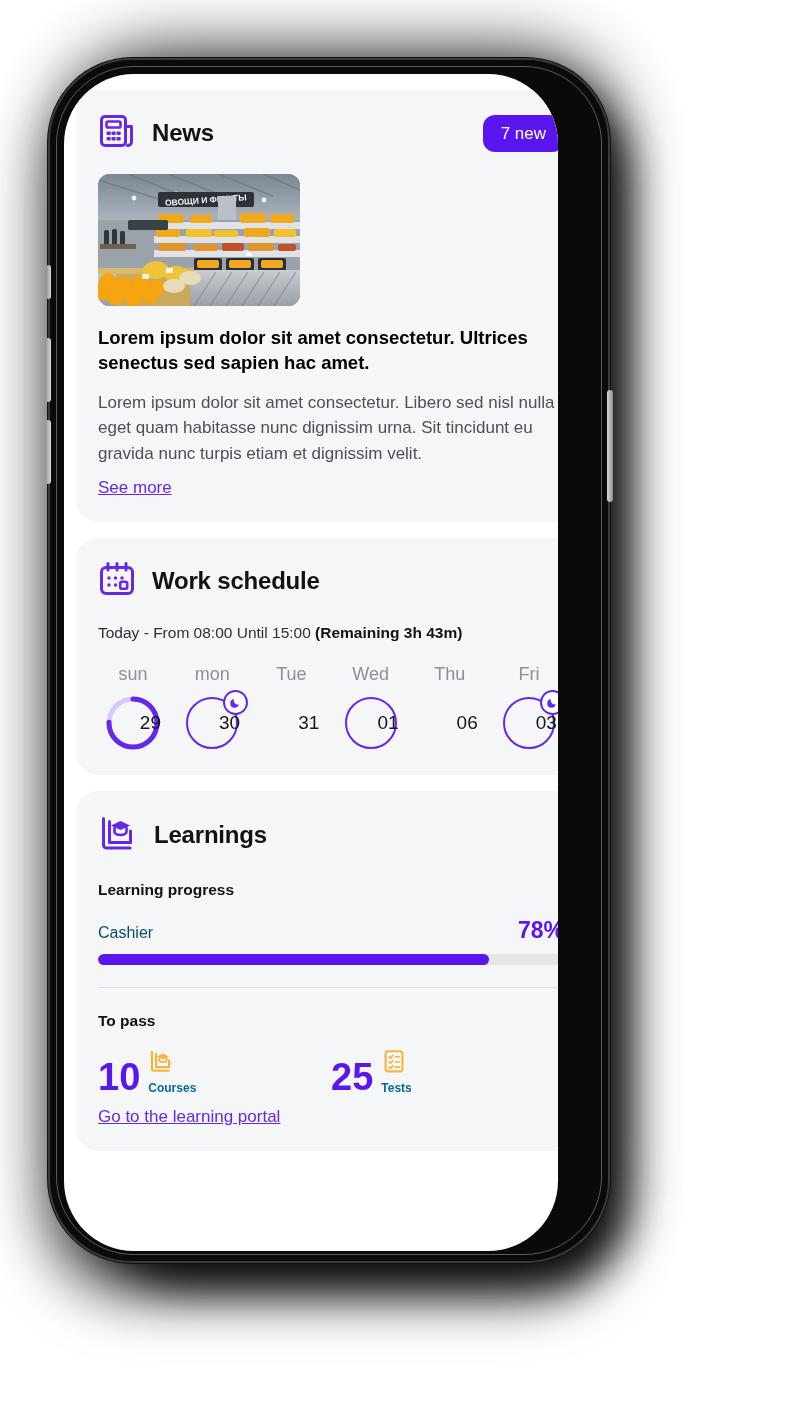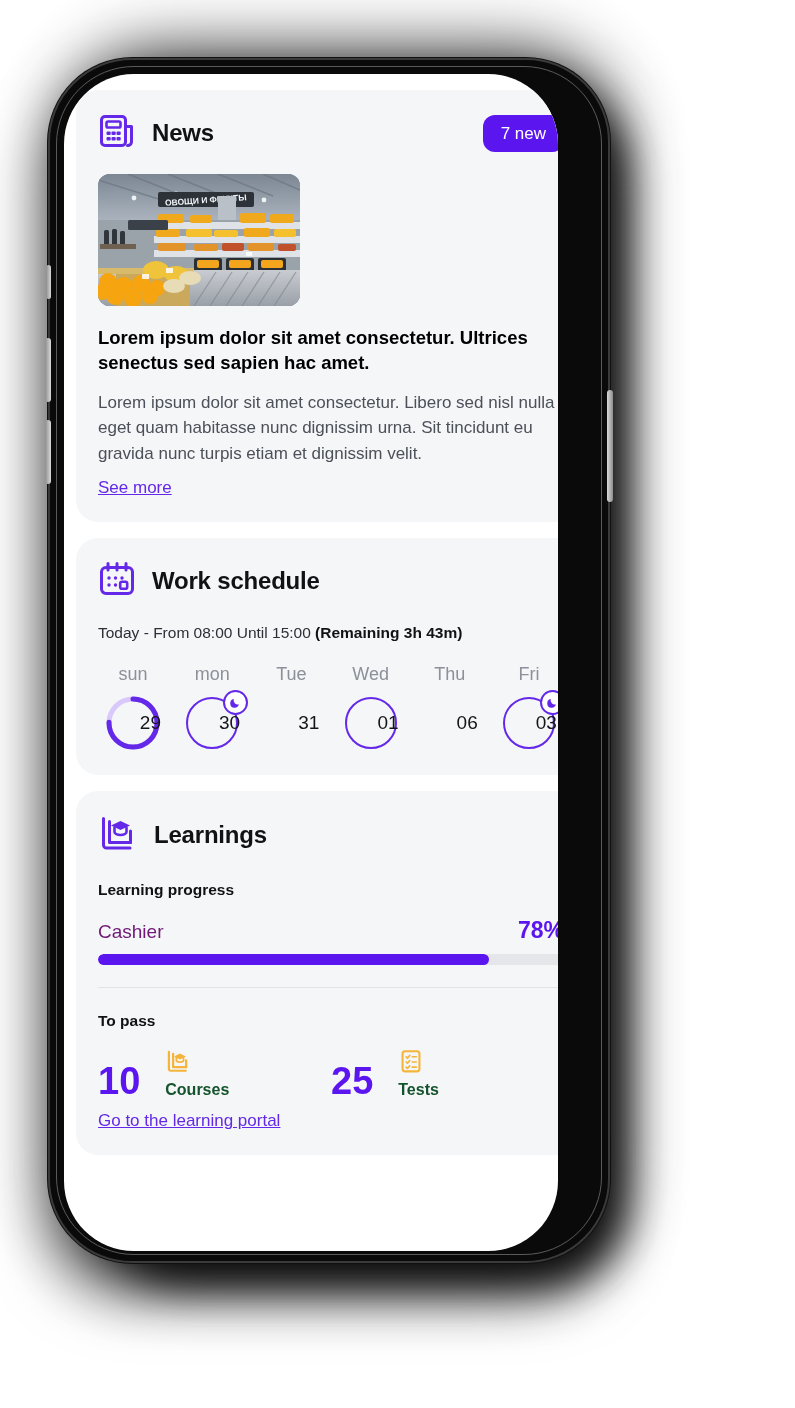--- a/index.html
+++ b/index.html
@@ -233,21 +233,21 @@
     margin-top: 24px;
     font-size: 15.5px;
     font-weight: bold;
     color: #111215;
   }
   .prog-row {
     margin-top: 18px;
     display: flex;
     align-items: baseline;
   }
-  .prog-name { font-size: 19px; color: #701a75; }
+  .prog-name { font-size: 16px; color: #0c4a6e; }
   .prog-pct {
     margin-left: auto;
     font-size: 23px;
     font-weight: bold;
     color: #5b16f0;
     text-align: right;
   }
   .prog-track {
     margin-top: 10px;
     height: 11px;
@@ -266,38 +266,37 @@
     background: #e1e3e7;
   }
   .stats {
     display: flex;
     margin-top: 18px;
   }
   .stat {
     display: flex;
     align-items: flex-end;
     width: 50%;
-    gap: 17px;
   }
   .stat-num {
     font-size: 38px;
     font-weight: bold;
     color: #5b16f0;
     line-height: 0.95;
   }
   .stat-right {
     margin-left: 8px;
     display: flex;
     flex-direction: column;
     align-items: flex-start;
   }
   .stat-label {
-    font-size: 16px;
+    font-size: 12px;
     font-weight: bold;
-    color: #14532d;
+    color: #0369a1;
     margin-top: 3px;
   }
 </style>
 </head>
 <body>
 
 <div id="stage">
 
   <div class="phone-shadow"></div>
   <div class="phone-shadow2"></div>

